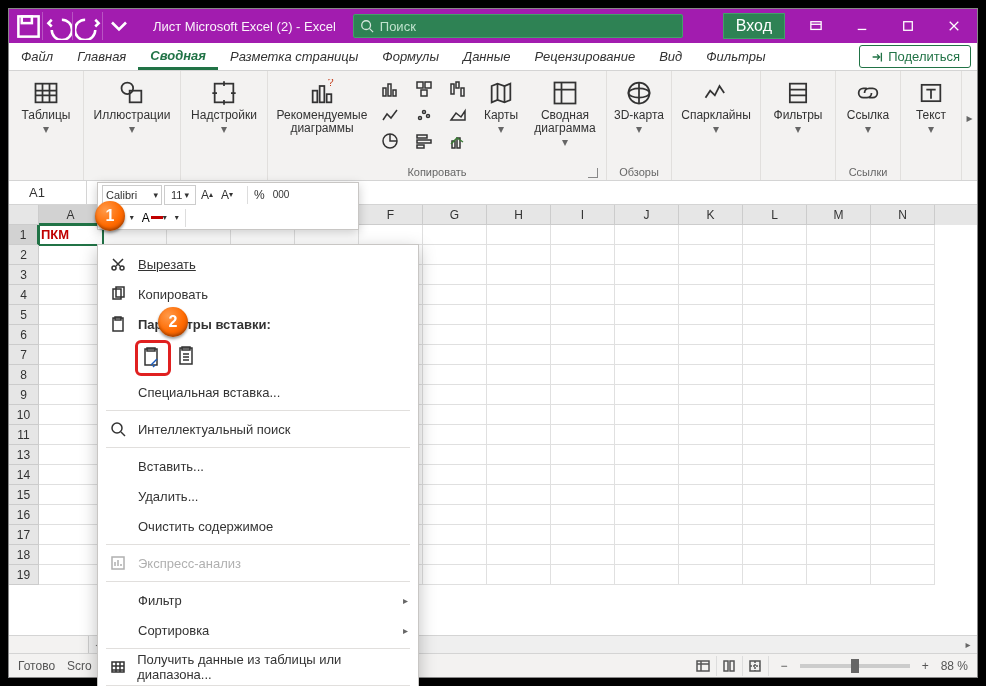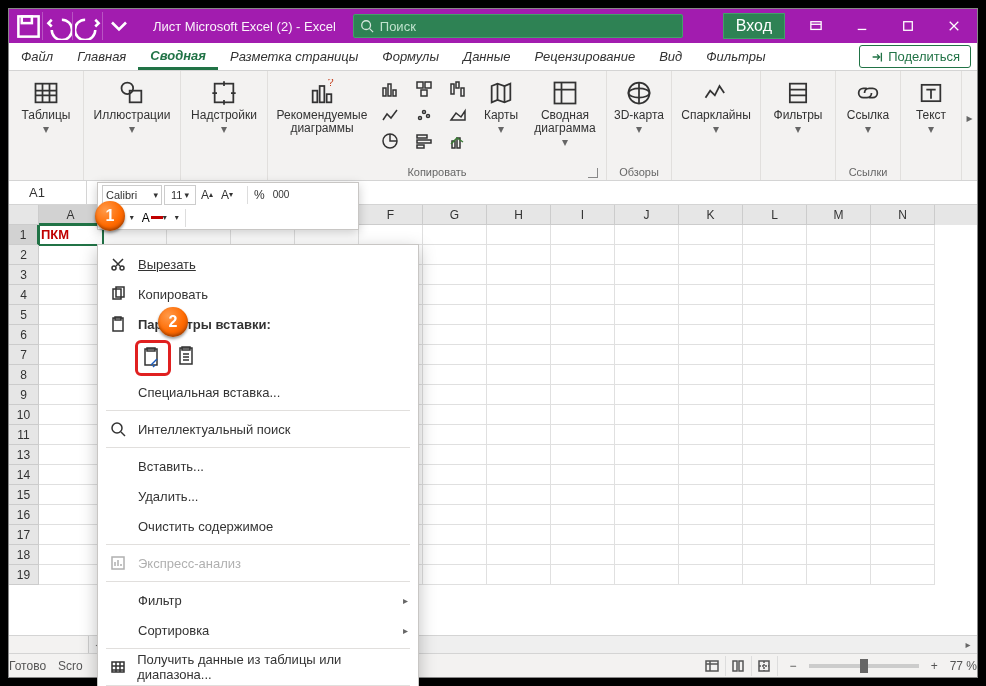--- a/index.html
+++ b/index.html
@@ -83,21 +83,21 @@
   .paste-btn svg{width:22px;height:22px}
   .paste-hl{border:3px solid #e02020;border-radius:6px;padding:1px;margin:-3px}
 
   
   .marker{position:absolute;width:30px;height:30px;border-radius:50%;display:flex;align-items:center;justify-content:center;font-size:16px;font-weight:700;color:#fff;
     background:radial-gradient(circle at 35% 30%, #ff9a4a, #ff6a00 55%, #cc4b00); box-shadow:0 2px 3px rgba(0,0,0,.4), inset 0 -2px 3px rgba(0,0,0,.3);}
   .m1{left:95px;top:201px}
   .m2{left:158px;top:307px}
 
   
-  .statusbar{height:24px;background:#f3f2f1;border-top:1px solid #d4d4d4;display:flex;align-items:center;font-size:12px;color:#555;padding:0 0;gap:12px}
+  .statusbar{height:24px;background:#f3f2f1;border-top:1px solid #d4d4d4;display:flex;align-items:center;font-size:12px;color:#555;padding:0 9px;gap:12px}
   .sb-spacer{flex:1}
   .sb-views{display:flex;gap:0}
   .sb-view{width:26px;height:20px;display:flex;align-items:center;justify-content:center;border-right:1px solid #ddd}
   .sb-view svg{width:14px;height:14px}
   .zoom-slider{width:110px;height:4px;background:#ccc;position:relative}
   .zoom-slider::before{content:"";position:absolute;left:50%;top:-4px;width:2px;height:12px;background:#888}
   .zoom-thumb{position:absolute;left:50%;top:-5px;width:8px;height:14px;background:#666;transform:translateX(-50%)}
 
   
   .hscroll{height:18px;display:flex;align-items:stretch;border-top:1px solid #d4d4d4;background:#f3f2f1}
@@ -774,21 +774,21 @@
               <rect x="2" y="2" width="10" height="10"></rect>
               <path d="M2 7h10M7 2v10" stroke-dasharray="2 1"></path>
             </svg>
           </div>
     </div>
     <span>−</span>
     <div class="zoom-slider">
           <div class="zoom-thumb"></div>
         </div>
     <span>+</span>
-    <span>77 %</span>
+    <span>88 %</span>
   </div>
 
 </div>
 
 <div class="mini-toolbar">
   <div class="mt-row">
     <div class="mt-item mt-font">
           <span>Calibri</span>
           <span style="margin-left:auto;font-size:9px">▾</span>
         </div>

